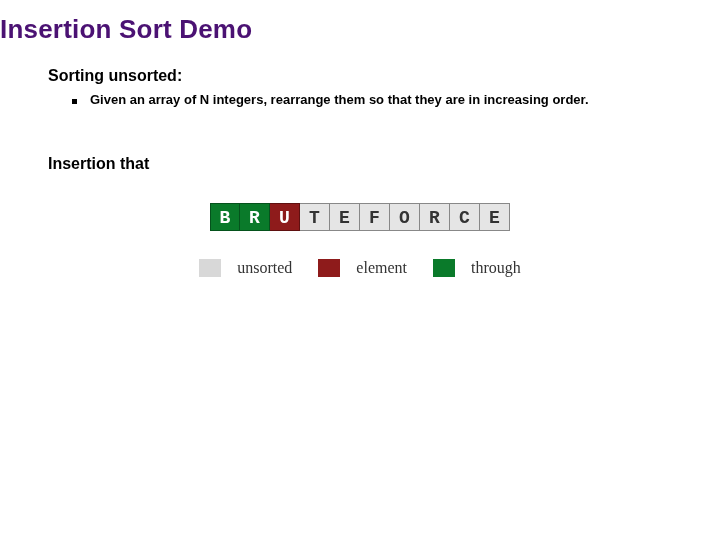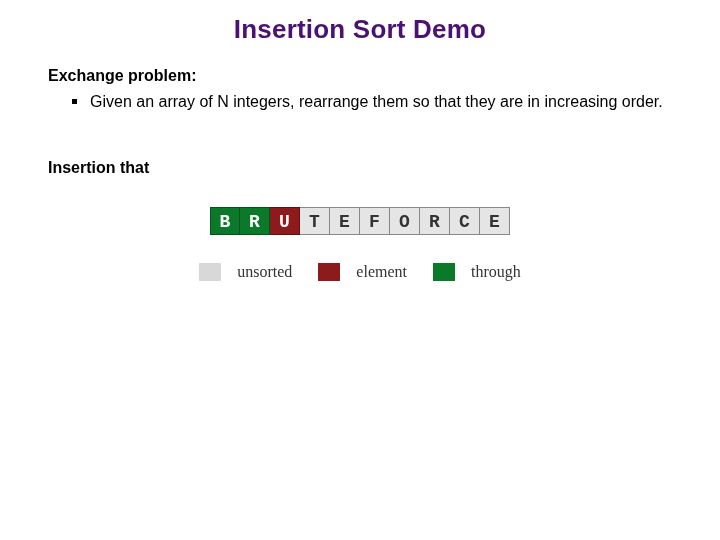--- a/index.html
+++ b/index.html
@@ -7,42 +7,41 @@
     padding: 0;
     width: 720px;
     height: 540px;
     font-family: Arial, Helvetica, sans-serif;
     background: #fff;
     color: #000;
     position: relative;
     overflow: hidden;
   }
   .title {
-    text-align: center;
     font-size: 26px;
     font-weight: bold;
     color: #4b1273;
     margin: 14px 0 8px 0;
     letter-spacing: 0.2px;
   }
   .section-heading {
     font-size: 16px;
     font-weight: bold;
     margin: 22px 0 6px 48px;
   }
   ul.bullets {
     list-style: none;
     margin: 0 48px 0 68px;
     padding: 0;
   }
   ul.bullets li {
     position: relative;
     padding-left: 22px;
-    font-size: 16px;
-    font-weight: normal;
+    font-size: 13px;
+    font-weight: bold;
     line-height: 1.4;
     margin: 6px 0;
   }
   ul.bullets li::before {
     content: "";
     position: absolute;
     left: 4px;
     top: 8px;
     width: 5px;
     height: 5px;
@@ -113,21 +112,21 @@
   }
   .swatch.unsorted { background: #d8d8d8; }
   .swatch.active { background: #8e1b1b; }
   .swatch.sorted { background: #0a7a2a; }
 </style>
 </head>
 <body>
 
 <div class="title">Insertion Sort Demo</div>
 
-<div class="section-heading">Exchange problem:</div>
+<div class="section-heading">Sorting unsorted:</div>
 <ul class="bullets">
   <li>Given an array of N integers, rearrange them so that they are in increasing order.</li>
 </ul>
 
 <div class="gap"></div>
 
 <div class="section-heading">Insertion that</div>
 <ul class="bullets">
 </ul>
 

